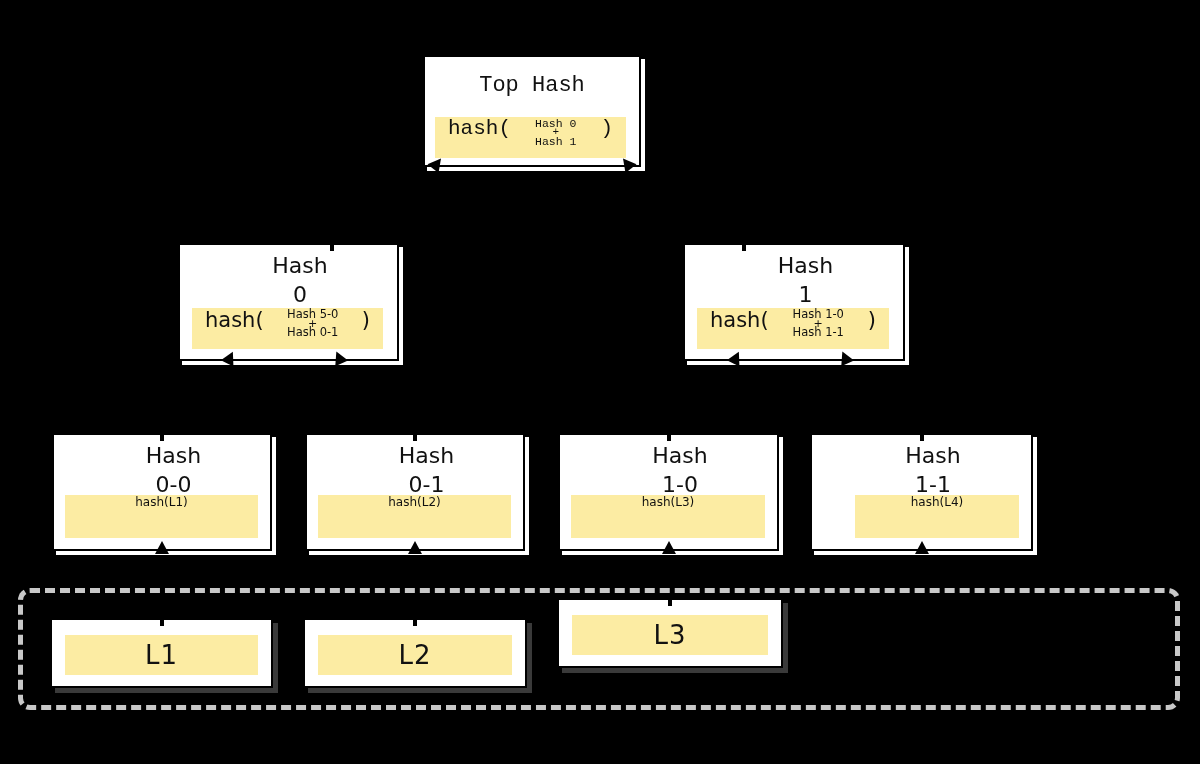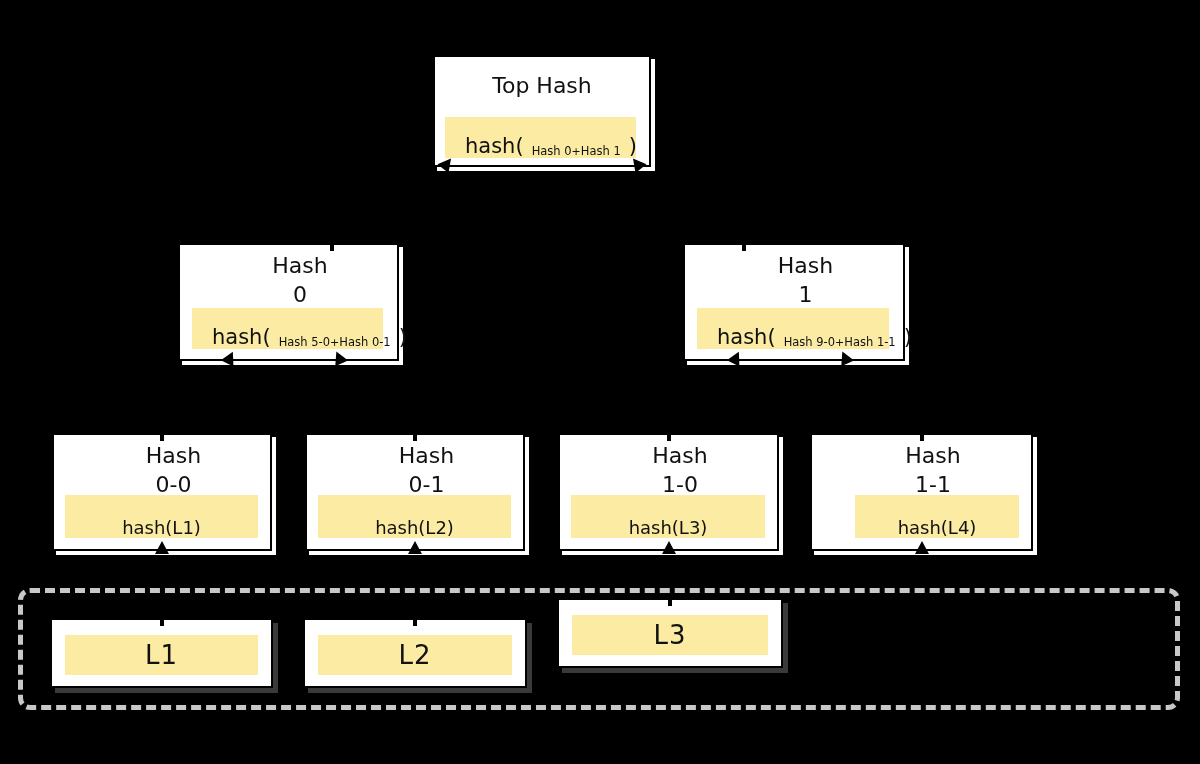--- a/index.html
+++ b/index.html
@@ -31,36 +31,36 @@
     padding-top: 14px;
     color: var(--text, #111);
   }
   .node-title.two-line { padding-top: 6px; margin-left: 23px; }
 
   
   .formula {
     position: absolute;
     background: var(--highlight-fill, #fceca3);
     display: flex;
-    align-items: flex-end;
+    align-items: flex-start;
     justify-content: space-between;
-    padding: 0 20px;
-    gap: 8px;
+    padding: 0 13px;
   }
   .fn { font-size: 21px; }
   .stack {
     display: flex;
+    flex-direction: column;
     align-items: center;
     text-align: center;
   }
   .stack .arg { font-size: 11.5px; line-height: 13px; white-space: nowrap; }
   .stack .plus { font-size: 11px; line-height: 5px; }
 
   .formula.simple { justify-content: center; }
-  .formula.simple .fx { font-size: 18px; }
+  .formula.simple .fx { font-size: 12px; }
 
   .leaf-strip {
     position: absolute;
     left: 13px; right: 13px; top: 15px; bottom: 11px;
     background: var(--highlight-fill, #fceca3);
     display: flex; align-items: center; justify-content: center;
   }
   .leaf-label { font-size: 26px; letter-spacing: 1px; }
 
   
@@ -87,21 +87,21 @@
     border-radius: 12px;
   }
 </style>
 </head>
 <body>
 
 <div class="canvas">
 
   <div class="data-region"></div>
 
-  <div class="node" style="left:433px; top:55px; width:218px; height:112px;">
+  <div class="node" style="left:423px; top:55px; width:218px; height:112px;font-family:Liberation Mono, monospace;">
     <div class="node-title">Top Hash</div>
     <div class="formula" style="left:10px; right:13px; bottom:7px; height:41px;">
       <span class="fn">hash(</span>
       <span class="stack">
         <span class="arg">Hash 0</span>
         <span class="plus">+</span>
         <span class="arg">Hash 1</span>
       </span>
       <span class="fn">)</span>
     </div>
@@ -129,21 +129,21 @@
   </div>
 
   <div class="node" style="left:683px; top:243px; width:222px; height:118px;">
     <div class="node-title two-line">
       <div>Hash</div>
       <div>1</div>
     </div>
     <div class="formula" style="left:12px; right:14px; bottom:10px; height:41px;">
       <span class="fn">hash(</span>
       <span class="stack">
-        <span class="arg">Hash 9-0</span>
+        <span class="arg">Hash 1-0</span>
         <span class="plus">+</span>
         <span class="arg">Hash 1-1</span>
       </span>
       <span class="fn">)</span>
     </div>
     <span class="tick" style="left:26%; top:-5px;"></span>
     <span class="ah" style="left:20%; transform:rotate(26deg);"></span>
     <span class="ah" style="left:70%; transform:rotate(-24deg);"></span>
   </div>
 

